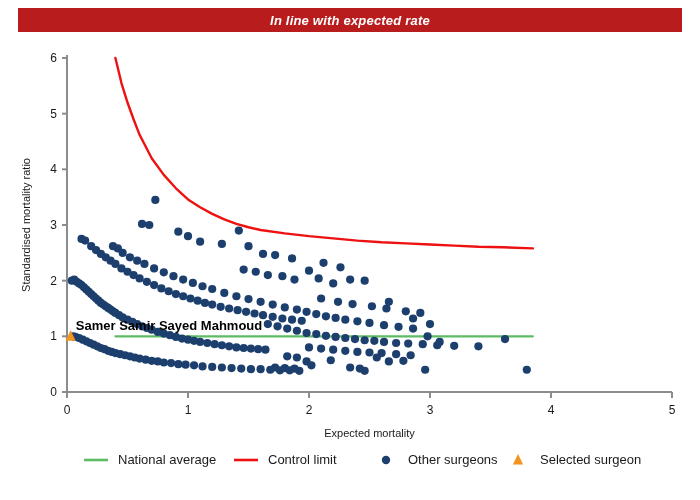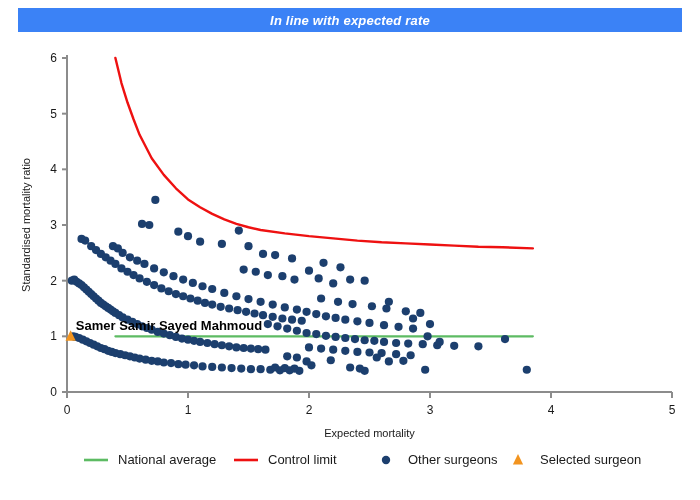--- a/index.html
+++ b/index.html
@@ -18,21 +18,21 @@
     position: relative;
     width: 700px;
     height: 500px;
   }
   .banner {
     position: absolute;
     left: 18px;
     top: 8px;
     width: 664px;
     height: 24px;
-    background: #3b82f6;
+    background: #b91c1c;
     display: flex;
     align-items: center;
     justify-content: center;
   }
   .banner-text {
     color: #ffffff;
     font-size: 13px;
     font-weight: bold;
     font-style: italic;
     letter-spacing: 0.2px;

